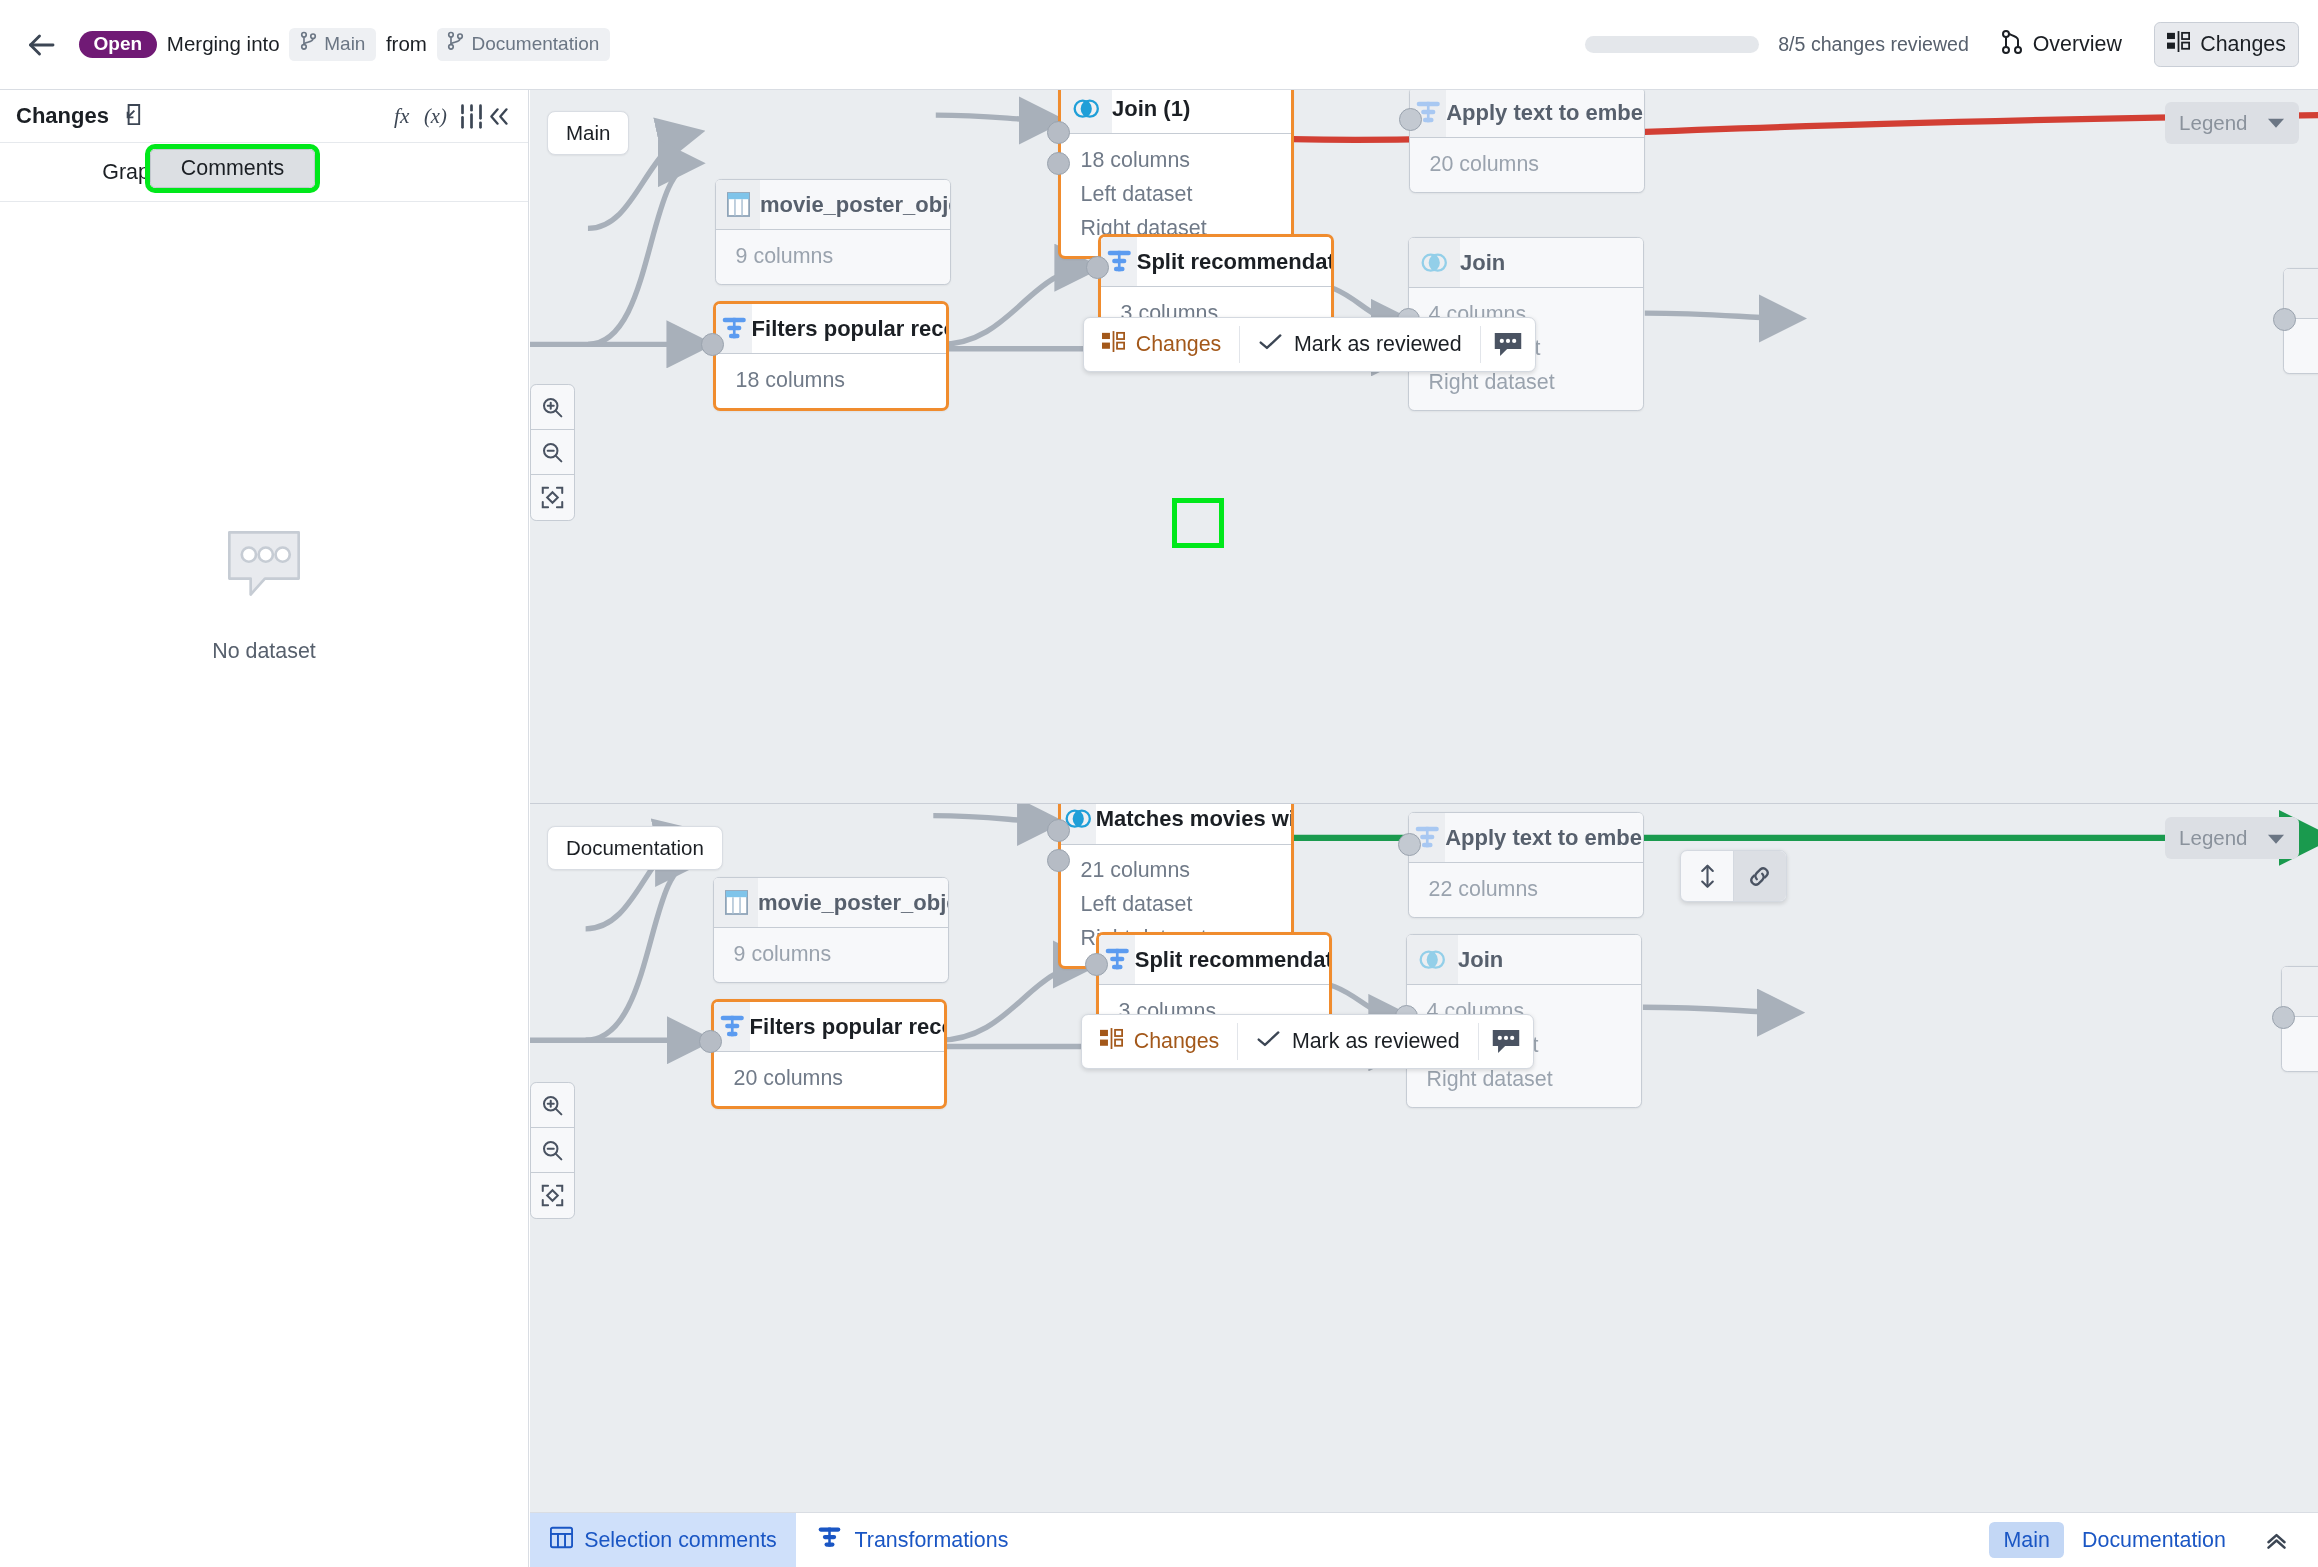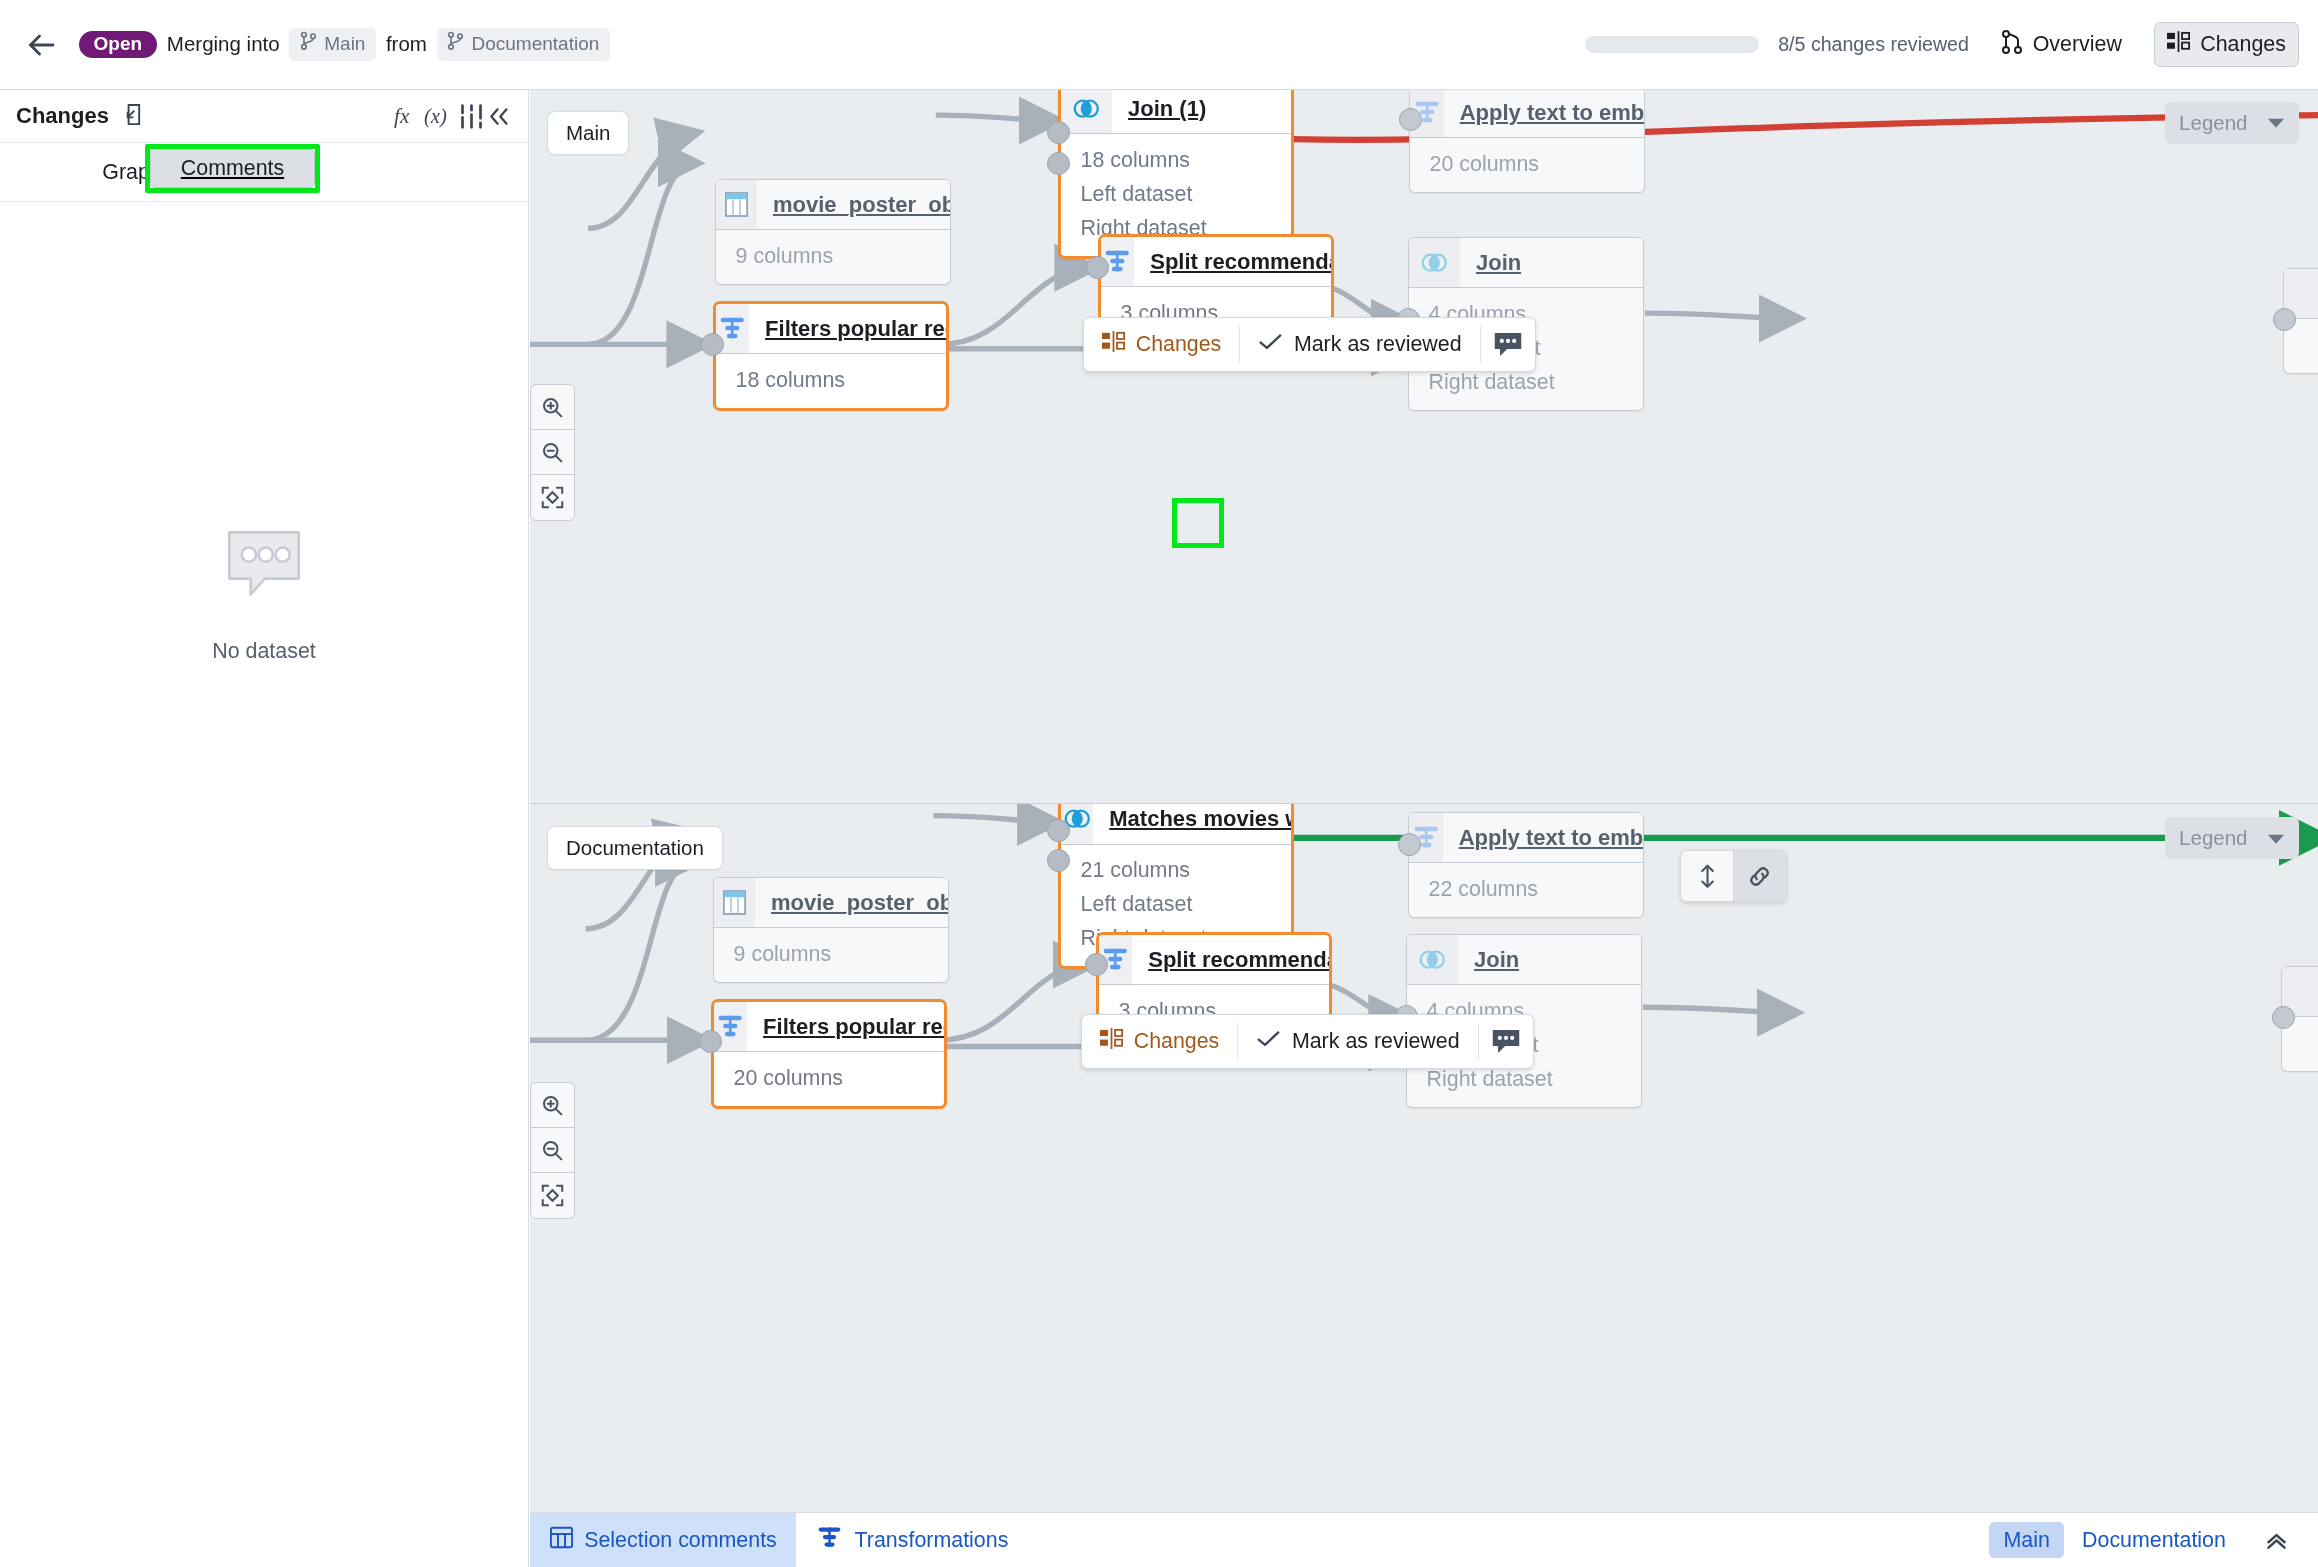--- a/index.html
+++ b/index.html
@@ -49,22 +49,22 @@
   #lp-title{ font-size:22px; font-weight:bold; color:#1b1f24; }
   #lp-head-icons{ margin-left:auto; display:flex; align-items:center; color:#3c4654; }
   .lp-icon{ cursor:pointer; display:flex; align-items:center; }
   #lp-tabs{ display:flex; height:59px; border-bottom:0.9px solid #e6e9ed; }
   .lp-tab{
     flex:1; display:flex; align-items:center; justify-content:center;
     font-size:21.4px; color:#1b1f24; cursor:pointer;
   }
   #tab-comments-wrap{
     position:absolute; left:145px; top:54px; width:175px; height:49px;
-    border:5.4px solid #00e81a; border-radius:2px; z-index:6;
-    display:flex; align-items:center; justify-content:center;text-decoration:underline;
+    border:5.4px solid #00e81a; border-radius:10px; z-index:6;
+    display:flex; align-items:center; justify-content:center;
   }
   #tab-comments{
     width:100%; height:100%; background:#dcdfe3; border:0.9px solid #c2c7ce;
     border-radius:5.4px; display:flex; align-items:center; justify-content:center;
     font-size:21.4px; color:#1b1f24; cursor:pointer;
   }
   #empty-state{
     position:absolute; top:437px; left:0; width:100%;
     display:flex; flex-direction:column; align-items:center; gap:36px;
   }
@@ -97,22 +97,22 @@
     display:flex; align-items:stretch; height:50px;
     border-bottom:0.9px solid #c6ccd4; background:#fff; border-radius:4.5px 4.5px 0 0;
   }
   .ghost .node-head{ background:#f7f8fa; }
   .node-ico{
     width:51px; display:flex; align-items:center; justify-content:center;
     background:#eef0f3; border-radius:4.5px 0 0 0;
   }
   .ghost .node-ico{ background:#eceef1; }
   .node-title{
-    display:flex; align-items:center; padding-left:16px; font-size:22px;
-    font-weight:bold; color:#1b1f24; white-space:nowrap; overflow:hidden;text-decoration:underline;
+    display:flex; align-items:center; font-size:22px;
+    font-weight:bold; color:#1b1f24; white-space:nowrap; overflow:hidden;
   }
   .ghost .node-title{ color:#57606d; }
   .node-body{ padding:9px 0 10.7px; }
   .node-row{ font-size:21.4px; color:#707a88; padding:4.5px 19.6px; }
   .ghost .node-row{ color:#9aa3ae; }
 
   .port{
     position:absolute; width:23px; height:23px; border-radius:50%;
     background:#b6bcc5; border:0.9px solid #9aa3ae; z-index:5;
   }

